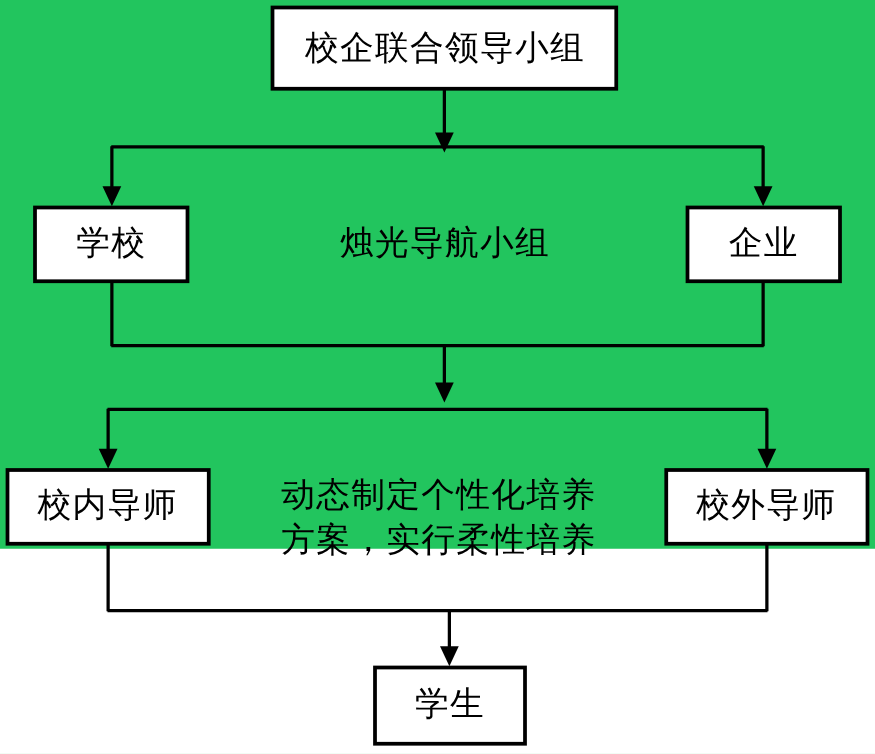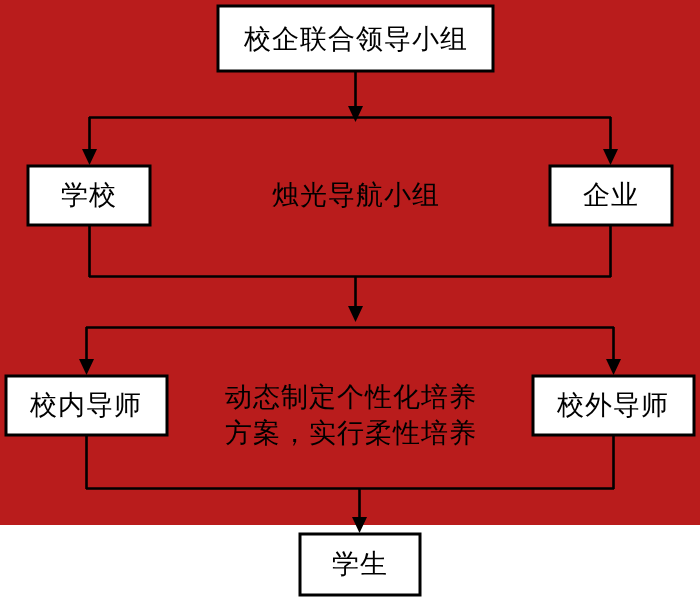--- a/index.html
+++ b/index.html
@@ -9,22 +9,22 @@
   }
   body {
     width: 700px;
     height: 603px;
     font-family: "DejaVu Sans", "Liberation Sans", sans-serif;
     overflow: hidden;
   }
   #chart-root {
     position: relative;
     width: 700px;
-    height: 525px;
-    background: #b91c1c;
+    height: 439px;
+    background: #22c55e;
     text-decoration: underline;
   }
   svg#flow {
     position: absolute;
     top: 0;
     left: 0;
     width: 700px;
     height: 603px;
     display: block;
   }

